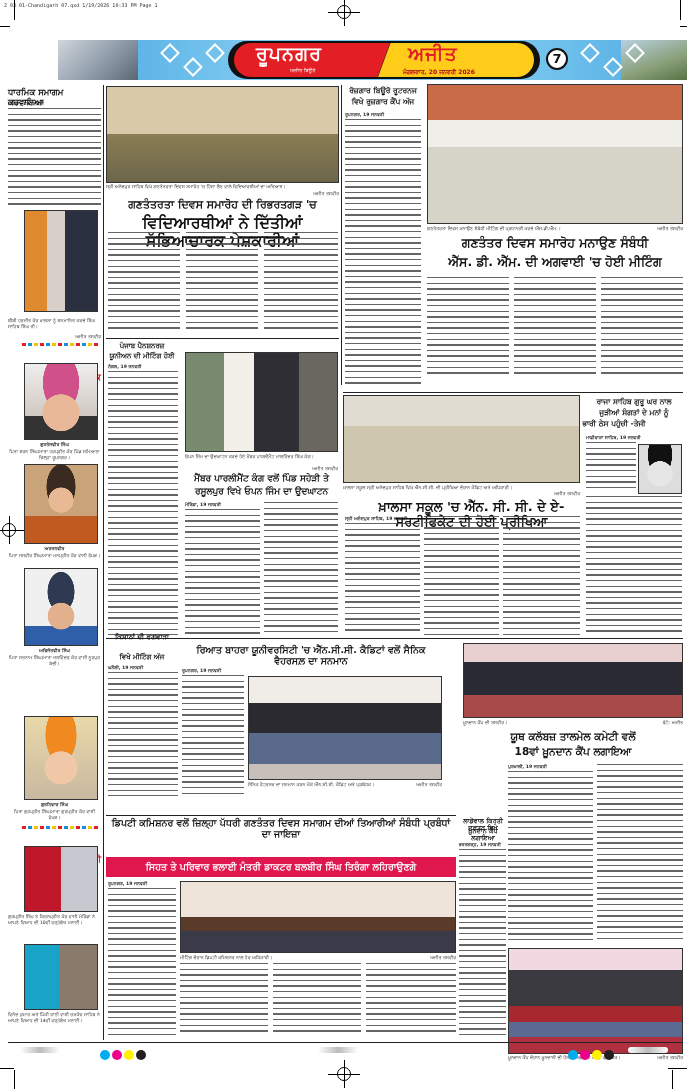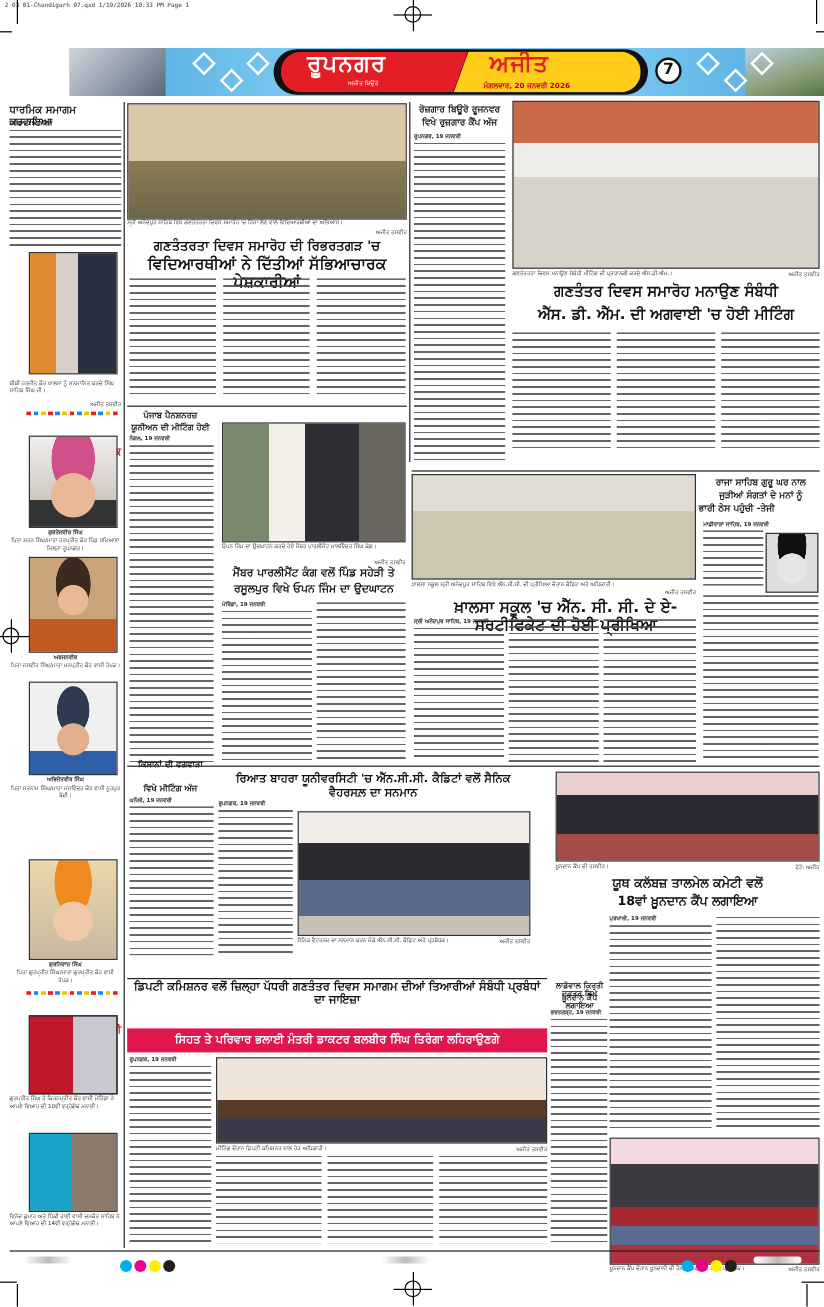--- a/index.html
+++ b/index.html
@@ -109,42 +109,42 @@
 <div class="abs box-title-red" style="left:8px;top:832px;width:93px;font-size:9px">ਵਰ੍ਹੇਗੰਢ ਮਨਾਈ</div>
 <div class="abs img" style="left:24px;top:846px;width:74px;height:66px;background:linear-gradient(90deg,#c0182a 0 50%,#c8c8d0 50%),#222"></div>
 <div class="abs caption" style="left:8px;top:914px;width:93px">ਗੁਰਪ੍ਰੀਤ ਸਿੰਘ ਤੇ ਕਿਰਨਪ੍ਰੀਤ ਕੌਰ ਵਾਸੀ ਮੋਰਿੰਡਾ ਨੇ ਆਪਣੇ ਵਿਆਹ ਦੀ 10ਵੀਂ ਵਰ੍ਹੇਗੰਢ ਮਨਾਈ।</div>
 <div class="abs img" style="left:24px;top:944px;width:74px;height:66px;background:linear-gradient(90deg,#1aa3c8 0 48%,#8a7a6a 48%)"></div>
 <div class="abs caption" style="left:8px;top:1012px;width:93px">ਵਿਨੋਦ ਕੁਮਾਰ ਅਤੇ ਪਿੰਕੀ ਰਾਣੀ ਵਾਸੀ ਚਮਕੌਰ ਸਾਹਿਬ ਨੇ ਆਪਣੇ ਵਿਆਹ ਦੀ 14ਵੀਂ ਵਰ੍ਹੇਗੰਢ ਮਨਾਈ।</div>
 
 <div class="abs img" style="left:106px;top:86px;width:233px;height:97px;background:linear-gradient(180deg,#d9c9a8 0 50%,#8a7d55 50%,#6c6648)"></div>
 <div class="abs caption" style="left:106px;top:184px;width:233px">ਸ੍ਰੀ ਅਨੰਦਪੁਰ ਸਾਹਿਬ ਵਿਖੇ ਗਣਤੰਤਰਤਾ ਦਿਵਸ ਸਮਾਰੋਹ 'ਚ ਹਿੱਸਾ ਲੈਣ ਵਾਲੇ ਵਿਦਿਆਰਥੀਆਂ ਦਾ ਅਭਿਆਸ।</div>
 <div class="abs credit" style="left:106px;top:191px;width:233px">ਅਜੀਤ ਤਸਵੀਰ</div>
 <div class="abs hl hl-center" style="left:106px;top:199px;width:233px;font-size:11px">ਗਣਤੰਤਰਤਾ ਦਿਵਸ ਸਮਾਰੋਹ ਦੀ ਰਿਭਰਤਗੜ 'ਚ</div>
-<div class="abs hl hl-center" style="left:106px;top:214px;width:233px;font-size:13px">ਵਿਦਿਆਰਥੀਆਂ ਨੇ ਦਿੱਤੀਆਂ ਸੱਭਿਆਚਾਰਕ ਪੇਸ਼ਕਾਰੀਆਂ</div>
+<div class="abs hl hl-center" style="left:106px;top:214px;width:233px;font-size:16px">ਵਿਦਿਆਰਥੀਆਂ ਨੇ ਦਿੱਤੀਆਂ ਸੱਭਿਆਚਾਰਕ ਪੇਸ਼ਕਾਰੀਆਂ</div>
 <div class="abs body-lines" style="left:108px;top:232px;width:72px;height:100px"></div>
 <div class="abs body-lines" style="left:186px;top:232px;width:72px;height:100px"></div>
 <div class="abs body-lines" style="left:264px;top:232px;width:74px;height:100px"></div>
 <div class="abs rule-h" style="left:106px;top:338px;width:233px"></div>
 
 <div class="abs hl hl-center" style="left:106px;top:342px;width:72px;font-size:7px">ਪੰਜਾਬ ਪੈਨਸ਼ਨਰਜ਼</div>
 <div class="abs hl hl-center" style="left:106px;top:352px;width:72px;font-size:7px">ਯੂਨੀਅਨ ਦੀ ਮੀਟਿੰਗ ਹੋਈ</div>
 <div class="abs caption" style="left:108px;top:364px;width:70px;font-weight:bold">ਨੰਗਲ, 19 ਜਨਵਰੀ</div>
 <div class="abs body-lines" style="left:108px;top:371px;width:70px;height:264px"></div>
 
 <div class="abs img" style="left:185px;top:352px;width:153px;height:100px;background:linear-gradient(90deg,#7a8a70 0 25%,#f2f0e8 25% 45%,#2e2e34 45% 75%,#6a6660 75%)"></div>
 <div class="abs caption" style="left:185px;top:454px;width:153px">ਓਪਨ ਜਿੰਮ ਦਾ ਉਦਘਾਟਨ ਕਰਦੇ ਹੋਏ ਮੈਂਬਰ ਪਾਰਲੀਮੈਂਟ ਮਾਲਵਿੰਦਰ ਸਿੰਘ ਕੰਗ।</div>
 <div class="abs credit" style="left:185px;top:466px;width:153px">ਅਜੀਤ ਤਸਵੀਰ</div>
 <div class="abs hl hl-center" style="left:183px;top:473px;width:157px;font-size:9px">ਮੈਂਬਰ ਪਾਰਲੀਮੈਂਟ ਕੰਗ ਵਲੋਂ ਪਿੰਡ ਸਹੇੜੀ ਤੇ</div>
 <div class="abs hl hl-center" style="left:183px;top:486px;width:157px;font-size:9px">ਰਸੂਲਪੁਰ ਵਿਖੇ ਓਪਨ ਜਿੰਮ ਦਾ ਉਦਘਾਟਨ</div>
 <div class="abs caption" style="left:185px;top:502px;width:75px;font-weight:bold">ਮੋਰਿੰਡਾ, 19 ਜਨਵਰੀ</div>
 <div class="abs body-lines" style="left:185px;top:509px;width:75px;height:126px"></div>
 <div class="abs body-lines" style="left:264px;top:502px;width:74px;height:133px"></div>
 
 <div class="abs rule-v" style="left:341px;top:85px;height:300px"></div>
-<div class="abs hl hl-center" style="left:343px;top:87px;width:80px;font-size:7.5px">ਰੋਜ਼ਗਾਰ ਬਿਊਰੋ ਰੂਜਨਵਰ</div>
+<div class="abs hl hl-center" style="left:343px;top:87px;width:80px;font-size:7.5px">ਰੋਜ਼ਗਾਰ ਬਿਊਰੋ ਰੂਟਰਨਜ</div>
 <div class="abs hl hl-center" style="left:343px;top:98px;width:80px;font-size:7.5px">ਵਿਖੇ ਰੁਜ਼ਗਾਰ ਕੈਂਪ ਅੱਜ</div>
 <div class="abs caption" style="left:345px;top:112px;width:76px;font-weight:bold">ਰੂਪਨਗਰ, 19 ਜਨਵਰੀ</div>
 <div class="abs body-lines" style="left:345px;top:119px;width:76px;height:265px"></div>
 
 <div class="abs img" style="left:427px;top:84px;width:256px;height:140px;background:linear-gradient(180deg,#c96a48 0 25%,#f0eee8 25% 45%,#d6d3c8 45%),#ddd"></div>
 <div class="abs caption" style="left:427px;top:226px;width:256px">ਗਣਤੰਤਰਤਾ ਦਿਵਸ ਮਨਾਉਣ ਸੰਬੰਧੀ ਮੀਟਿੰਗ ਦੀ ਪ੍ਰਧਾਨਗੀ ਕਰਦੇ ਐੱਸ.ਡੀ.ਐੱਮ.।</div>
 <div class="abs credit" style="left:427px;top:226px;width:256px">ਅਜੀਤ ਤਸਵੀਰ</div>
 <div class="abs hl hl-center" style="left:425px;top:236px;width:260px;font-size:12.5px">ਗਣਤੰਤਰ ਦਿਵਸ ਸਮਾਰੋਹ ਮਨਾਉਣ ਸੰਬੰਧੀ</div>
 <div class="abs hl hl-center" style="left:425px;top:255px;width:260px;font-size:12.5px">ਐੱਸ. ਡੀ. ਐੱਮ. ਦੀ ਅਗਵਾਈ 'ਚ ਹੋਈ ਮੀਟਿੰਗ</div>
 <div class="abs body-lines" style="left:427px;top:277px;width:82px;height:100px"></div>

